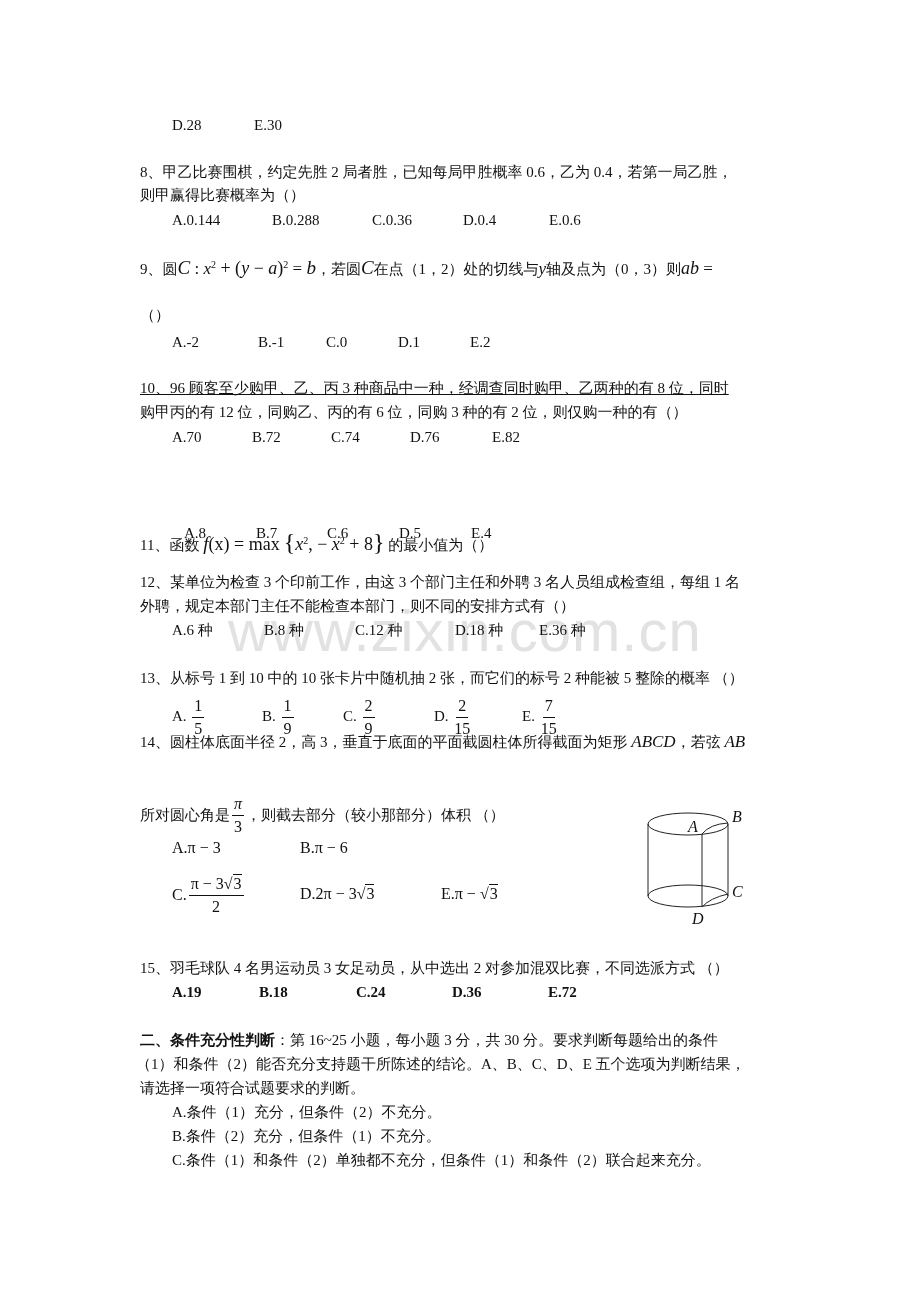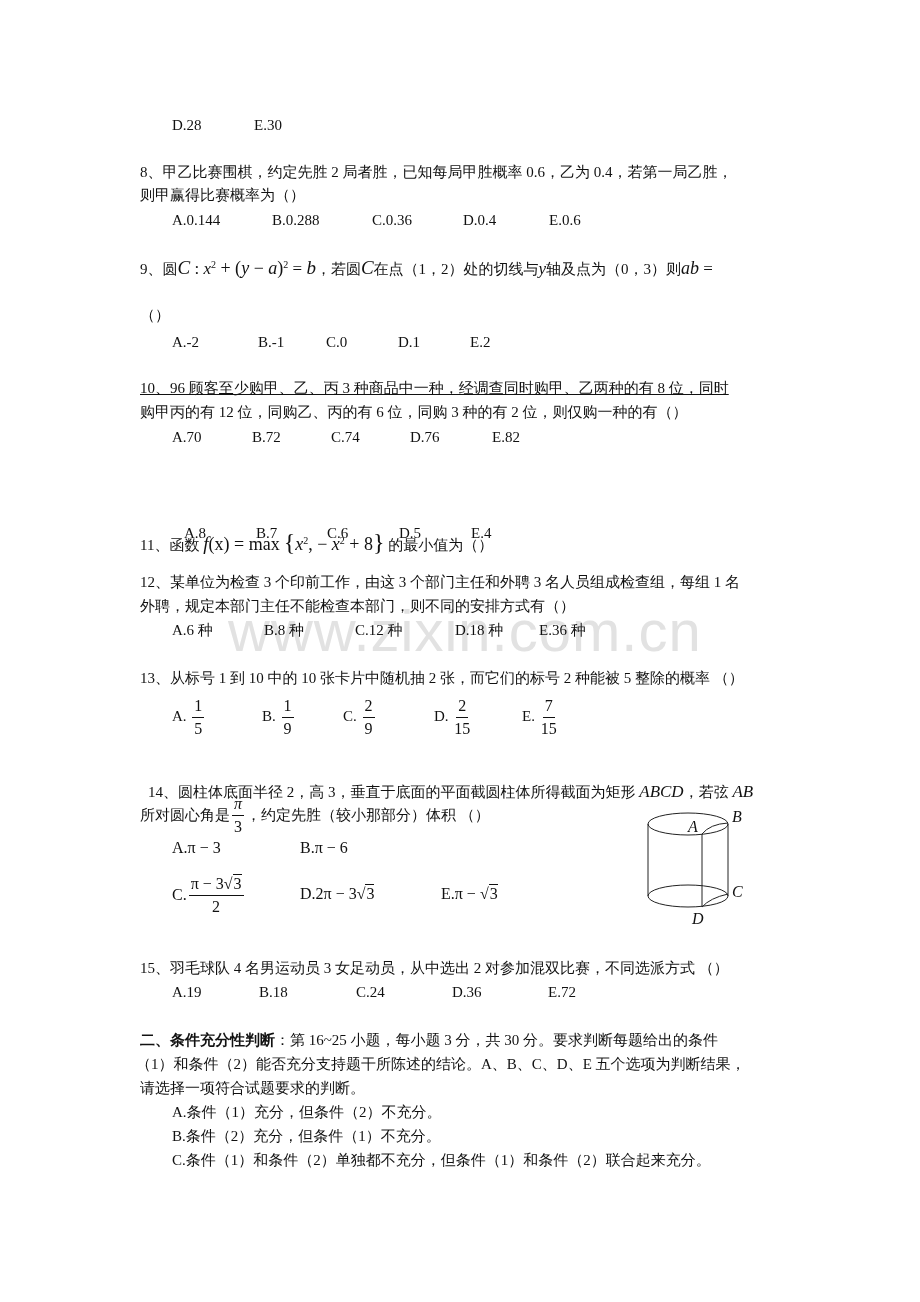--- a/index.html
+++ b/index.html
@@ -110,30 +110,30 @@
     <span class="opt" style="width:88px"><span>D.</span> <span class="frac">
           <span class="num">2</span>
           <span class="den">15</span>
         </span></span>
     <span class="opt"><span>E.</span> <span class="frac">
           <span class="num">7</span>
           <span class="den">15</span>
         </span></span>
   </div>
 
-  <div class="abs" style="left:140px; top:780px; line-height:24px;margin-left:8px;">
+  <div class="abs" style="left:140px; top:730px; line-height:24px;">
     <span>14、圆柱体底面半径 2，高 3，垂直于底面的平面截圆柱体所得截面为矩形 </span><span class="m" style="font-size:17px">ABCD</span><span>，若弦 </span><span class="m" style="font-size:17px">AB</span>
   </div>
   <div class="abs" style="left:140px; top:792px; height:46px; display:flex; align-items:center;">
     <span>所对圆心角是</span>
       <span class="frac">
         <span class="num m">π</span>
         <span class="den">3</span>
       </span>
-      <span>，约定先胜（较小那部分）体积  （）</span>
+      <span>，则截去部分（较小那部分）体积  （）</span>
   </div>
   <div class="abs line" style="left:172px; top:838px; font-size:16px;"><span>A.</span><span class="mi">π − 3</span></div>
   <div class="abs line" style="left:300px; top:838px; font-size:16px;"><span>B.</span><span class="mi">π − 6</span></div>
   <div class="abs" style="left:172px; top:870px; height:50px; display:flex; align-items:center; font-size:16px;">
     <span>C.</span>
       <span class="frac">
         <span class="num"><span>π − 3</span><span>√</span><span class="sqrt">3</span></span>
         <span class="den">2</span>
       </span>
   </div>
@@ -152,21 +152,21 @@
     </g>
     <g font-family="Liberation Serif, serif" font-style="italic" font-size="16" fill="#111">
       <text x="58" y="32">A</text>
       <text x="102" y="22">B</text>
       <text x="102" y="97">C</text>
       <text x="62" y="124">D</text>
     </g>
   </svg>
 
   <div class="abs line" style="left:140px; top:958px;">15、羽毛球队 4 名男运动员 3 女足动员，从中选出 2 对参加混双比赛，不同选派方式  （）</div>
-  <div class="abs line opts" style="left:172px; top:982px;">
+  <div class="abs line opts" style="left:172px; top:982px;font-weight:bold;">
     <span class="opt" style="width:87px">A.19</span>
     <span class="opt" style="width:97px">B.18</span>
     <span class="opt" style="width:96px">C.24</span>
     <span class="opt" style="width:96px">D.36</span>
     <span class="opt">E.72</span>
   </div>
 
   <div class="abs line" style="left:140px; top:1030px;"><span class="bold">二、条件充分性判断</span><span>：第 16~25 小题，每小题 3 分，共 30 分。要求判断每题给出的条件</span></div>
   <div class="abs line" style="left:136px; top:1054px;">（1）和条件（2）能否充分支持题干所陈述的结论。A、B、C、D、E 五个选项为判断结果，</div>
   <div class="abs line" style="left:140px; top:1078px;">请选择一项符合试题要求的判断。</div>

